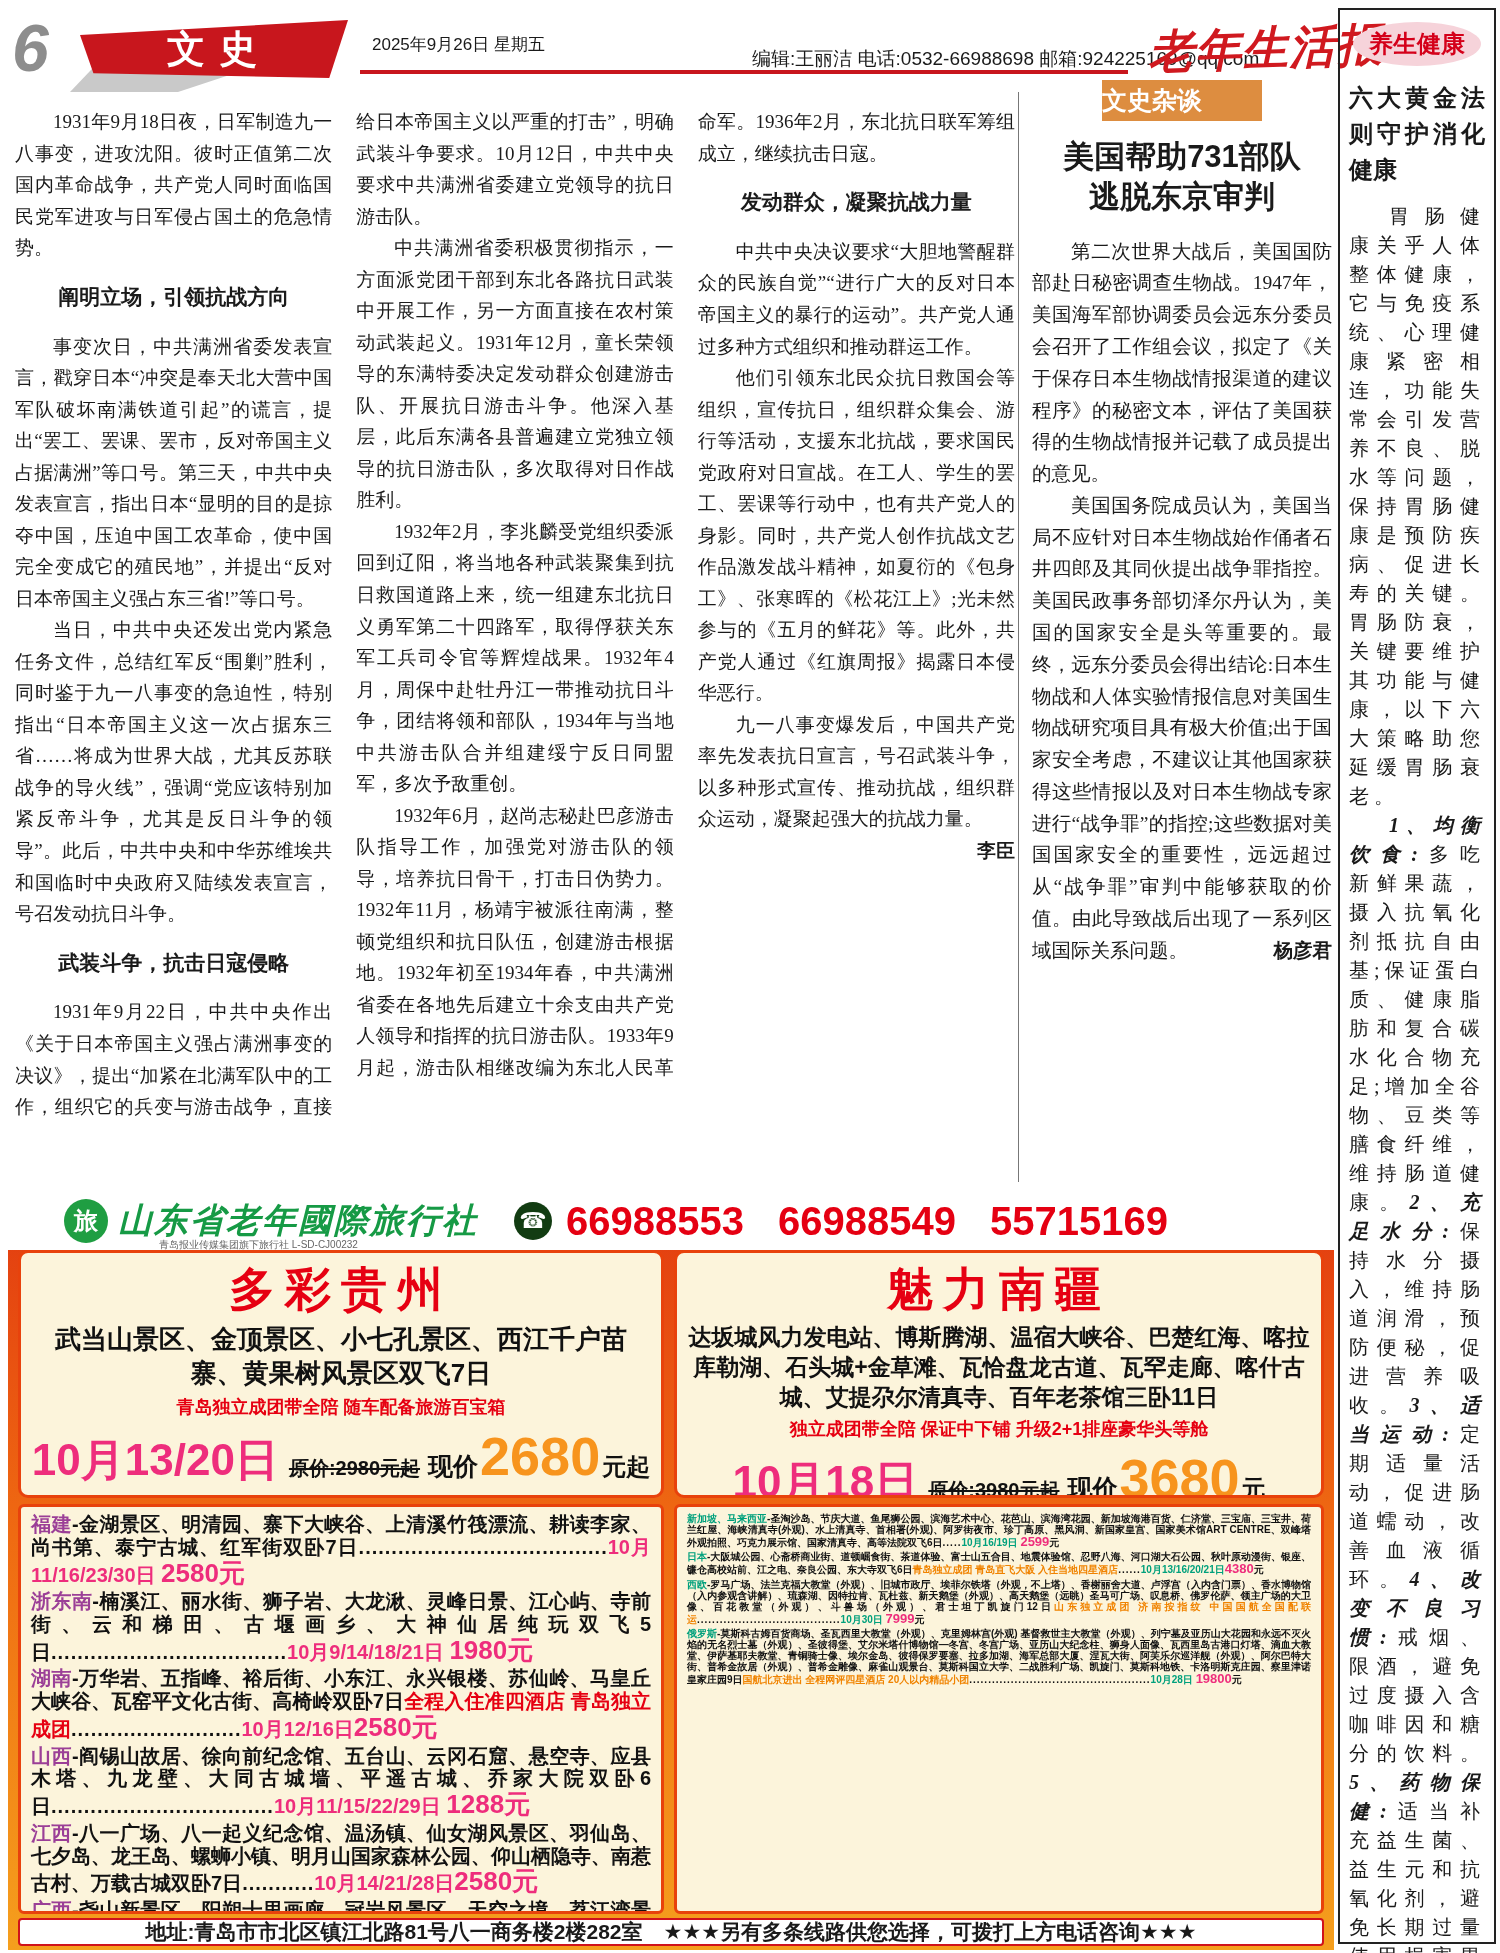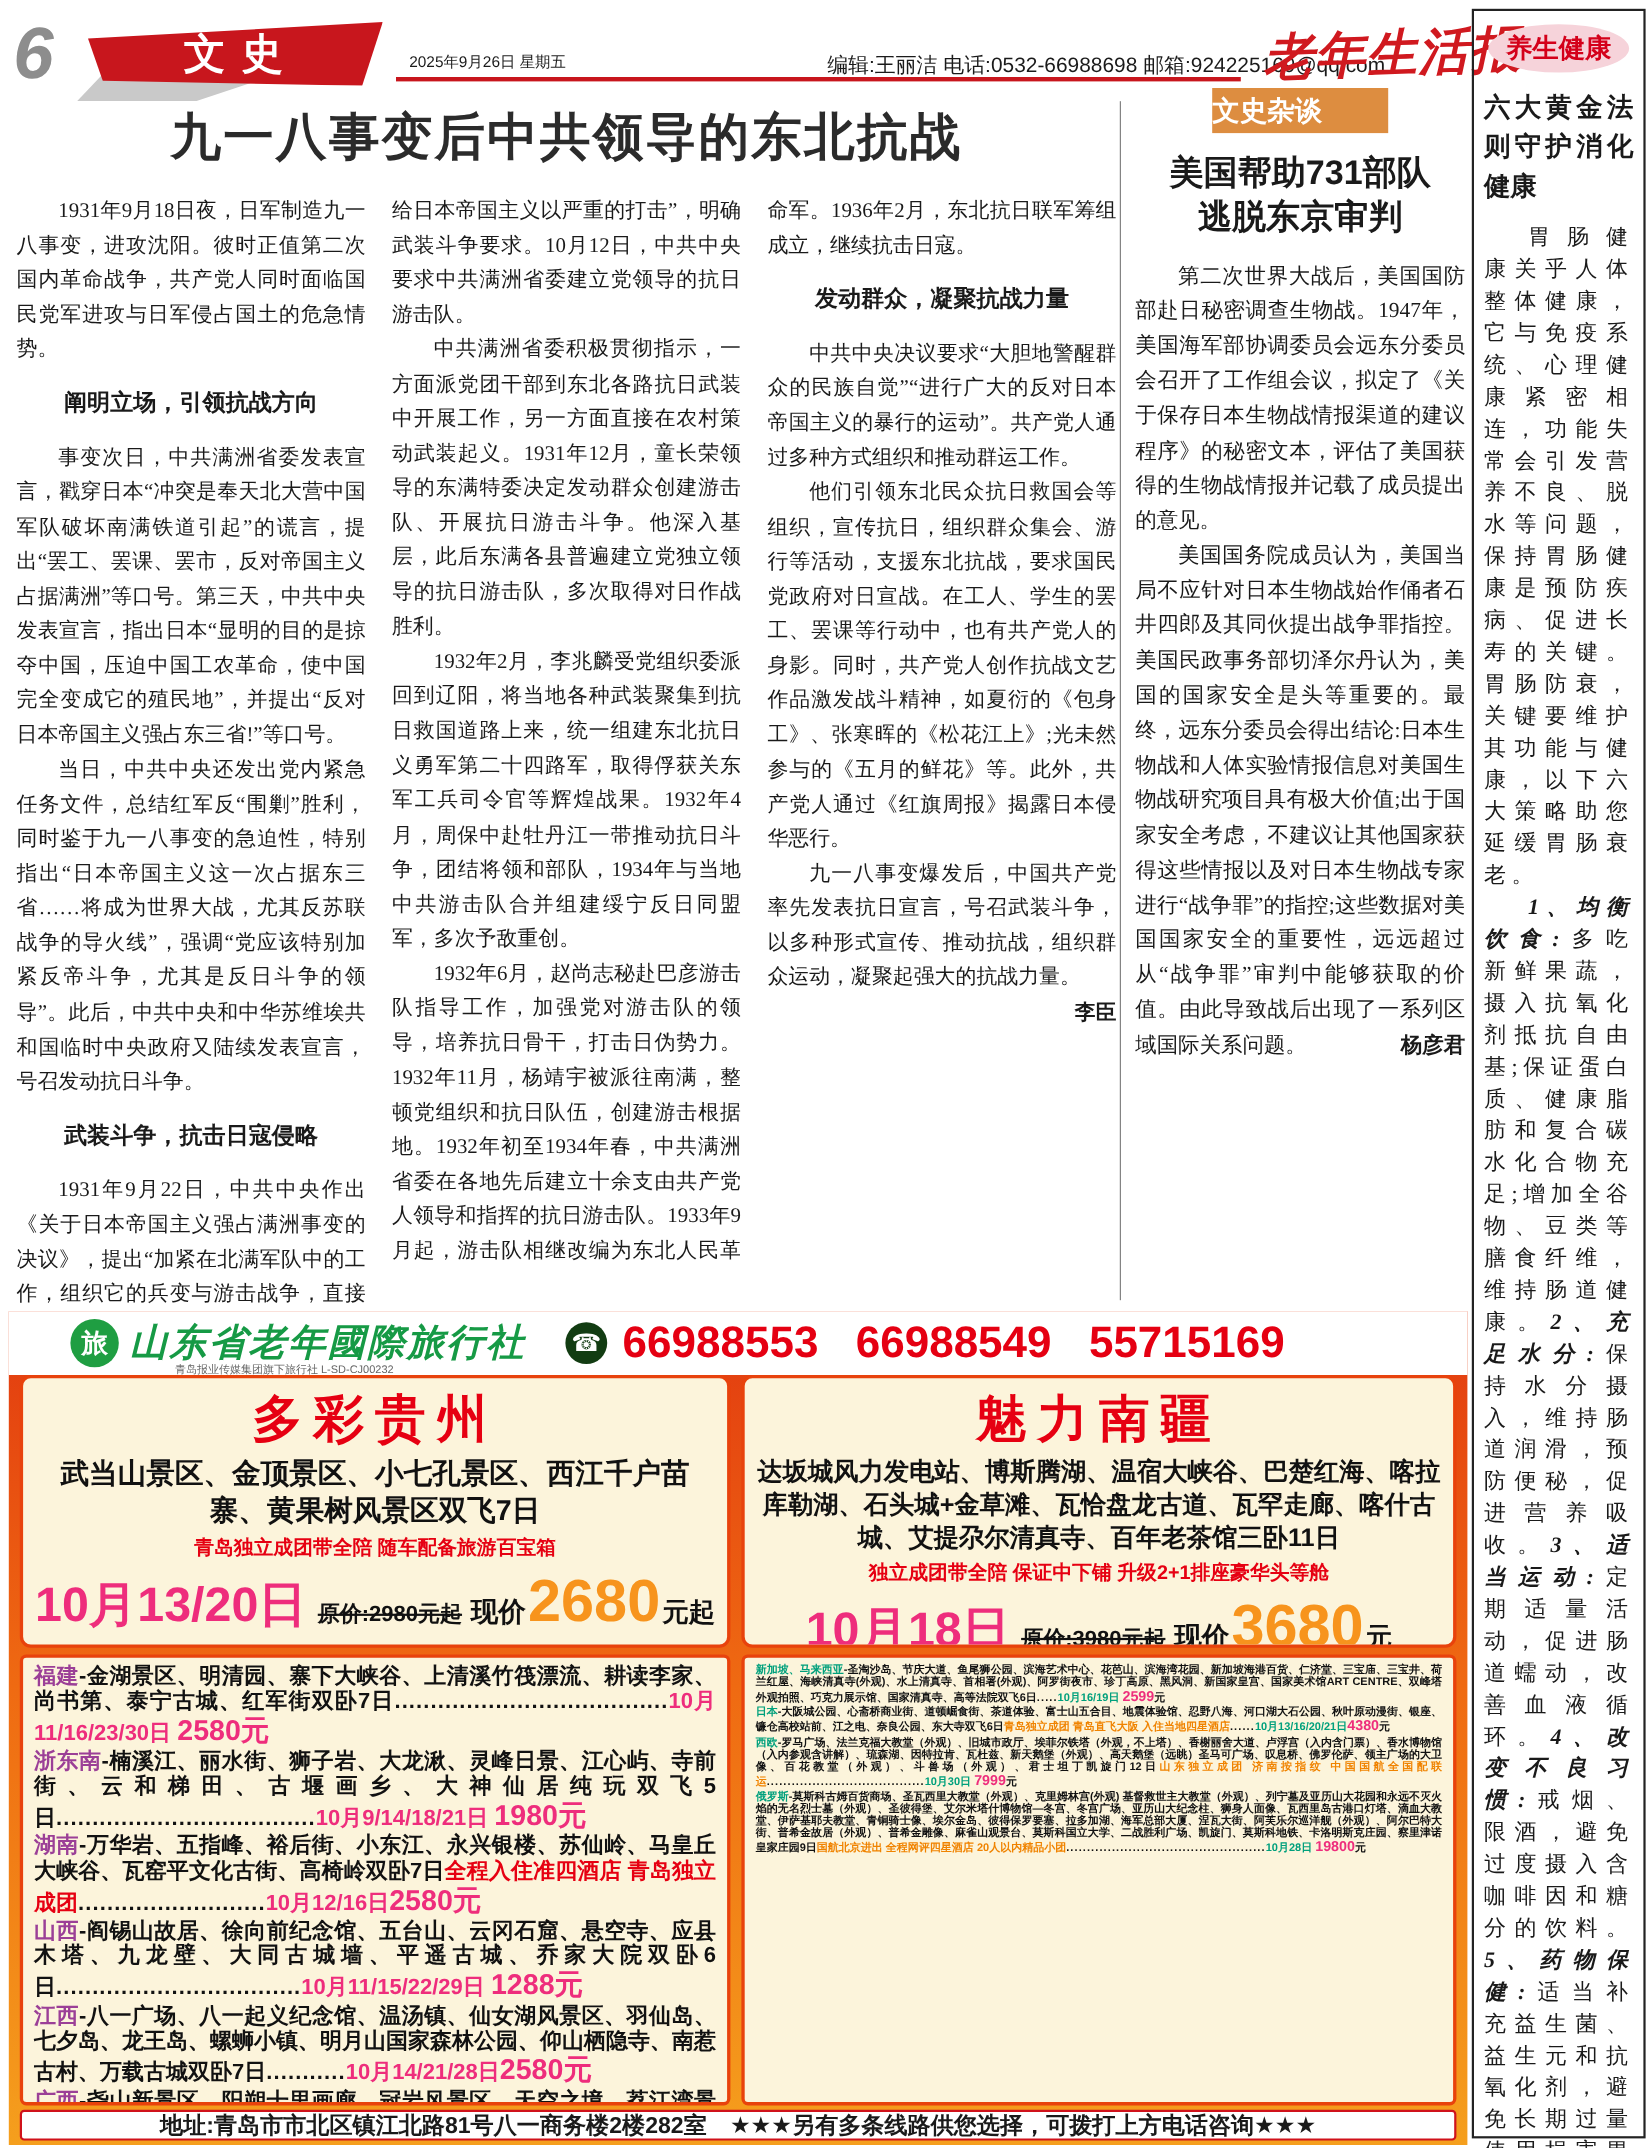--- a/index.html
+++ b/index.html
@@ -7,21 +7,21 @@
   .abs{position:absolute;}
   
   #page-num{left:12px;top:10px;font-size:66px;font-style:italic;font-weight:700;color:#8d8d8d;
     font-family:"Liberation Sans","DejaVu Sans",sans-serif;}
   #flag-shadow{left:70px;top:58px;width:180px;height:34px;background:#c9c9c9;
     clip-path:polygon(0 100%,18% 0,100% 30%,60% 100%);}
   #section-flag{left:80px;top:20px;width:268px;height:58px;background:#c8161d;
     clip-path:polygon(0 26%,100% 0,93% 100%,5% 92%);display:flex;align-items:center;justify-content:center;}
   #section-flag span{color:#fff;font-size:38px;font-weight:800;letter-spacing:14px;
     font-family:"Liberation Sans","DejaVu Sans",sans-serif;padding-left:10px;}
-  #hdr-date{left:372px;top:48px;font-size:14px;font-family:"Liberation Sans","DejaVu Sans",sans-serif;}
+  #hdr-date{left:372px;top:33px;font-size:17px;font-family:"Liberation Sans","DejaVu Sans",sans-serif;}
   #hdr-editor{left:752px;top:46px;font-size:19px;font-family:"Liberation Sans","DejaVu Sans",sans-serif;}
   #masthead{left:1148px;top:18px;font-size:46px;font-weight:900;color:#d0191f;font-style:italic;
     transform:rotate(-2deg);letter-spacing:1px;}
   #hdr-rule{left:360px;top:70px;width:768px;height:4px;background:#c8161d;}
   
   #article{left:15px;top:86px;width:1000px;}
   #article-title{text-align:center;font-size:46px;font-weight:800;color:#2b2b2b;letter-spacing:2px;
     font-family:"Liberation Sans","DejaVu Sans",sans-serif;margin:8px 0 0 0;}
   #article-body{margin-top:20px;height:1028px;column-count:3;column-gap:24px;column-fill:auto;
     font-size:19px;line-height:1.66;text-align:justify;overflow:hidden;}
@@ -104,21 +104,20 @@
 <div class="abs" id="flag-shadow"></div>
 <div class="abs" id="section-flag">
   <span>文史</span>
 </div>
 <div class="abs" id="hdr-date">2025年9月26日  星期五</div>
 <div class="abs" id="hdr-editor">编辑:王丽洁  电话:0532-66988698  邮箱:924225169@qq.com</div>
 <div class="abs" id="masthead">老年生活报</div>
 <div class="abs" id="hdr-rule"></div>
 
 <div class="abs" id="article">
-  <h1 id="article-title">九一八事变后中共领导的东北抗战</h1>
   <div id="article-body">
       <p class="para">1931年9月18日夜，日军制造九一八事变，进攻沈阳。彼时正值第二次国内革命战争，共产党人同时面临国民党军进攻与日军侵占国土的危急情势。</p>
       <div class="subhead">阐明立场，引领抗战方向</div>
       <p class="para">事变次日，中共满洲省委发表宣言，戳穿日本“冲突是奉天北大营中国军队破坏南满铁道引起”的谎言，提出“罢工、罢课、罢市，反对帝国主义占据满洲”等口号。第三天，中共中央发表宣言，指出日本“显明的目的是掠夺中国，压迫中国工农革命，使中国完全变成它的殖民地”，并提出“反对日本帝国主义强占东三省!”等口号。</p>
       <p class="para">当日，中共中央还发出党内紧急任务文件，总结红军反“围剿”胜利，同时鉴于九一八事变的急迫性，特别指出“日本帝国主义这一次占据东三省……将成为世界大战，尤其反苏联战争的导火线”，强调“党应该特别加紧反帝斗争，尤其是反日斗争的领导”。此后，中共中央和中华苏维埃共和国临时中央政府又陆续发表宣言，号召发动抗日斗争。</p>
       <div class="subhead">武装斗争，抗击日寇侵略</div>
       <p class="para">1931年9月22日，中共中央作出《关于日本帝国主义强占满洲事变的决议》，提出“加紧在北满军队中的工作，组织它的兵变与游击战争，直接给日本帝国主义以严重的打击”，明确武装斗争要求。10月12日，中共中央要求中共满洲省委建立党领导的抗日游击队。</p>
       <p class="para">中共满洲省委积极贯彻指示，一方面派党团干部到东北各路抗日武装中开展工作，另一方面直接在农村策动武装起义。1931年12月，童长荣领导的东满特委决定发动群众创建游击队、开展抗日游击斗争。他深入基层，此后东满各县普遍建立党独立领导的抗日游击队，多次取得对日作战胜利。</p>
       <p class="para">1932年2月，李兆麟受党组织委派回到辽阳，将当地各种武装聚集到抗日救国道路上来，统一组建东北抗日义勇军第二十四路军，取得俘获关东军工兵司令官等辉煌战果。1932年4月，周保中赴牡丹江一带推动抗日斗争，团结将领和部队，1934年与当地中共游击队合并组建绥宁反日同盟军，多次予敌重创。</p>
       <p class="para">1932年6月，赵尚志秘赴巴彦游击队指导工作，加强党对游击队的领导，培养抗日骨干，打击日伪势力。1932年11月，杨靖宇被派往南满，整顿党组织和抗日队伍，创建游击根据地。1932年初至1934年春，中共满洲省委在各地先后建立十余支由共产党人领导和指挥的抗日游击队。1933年9月起，游击队相继改编为东北人民革命军。1936年2月，东北抗日联军筹组成立，继续抗击日寇。</p>

